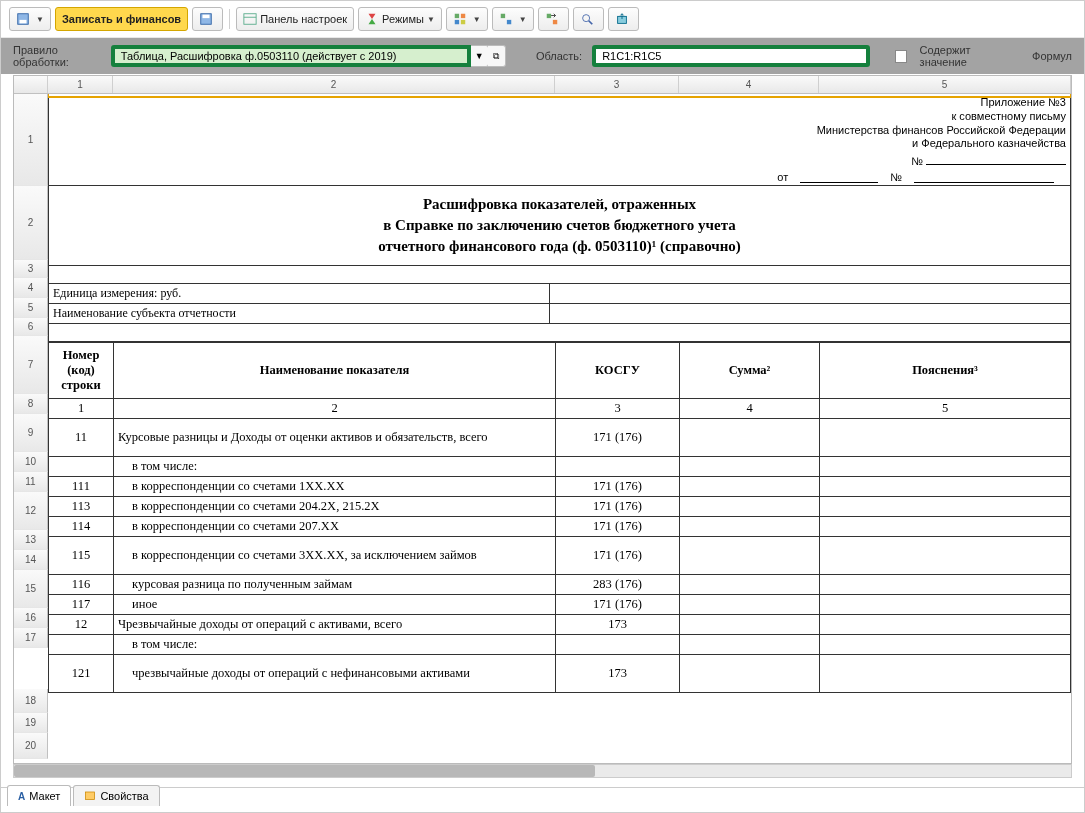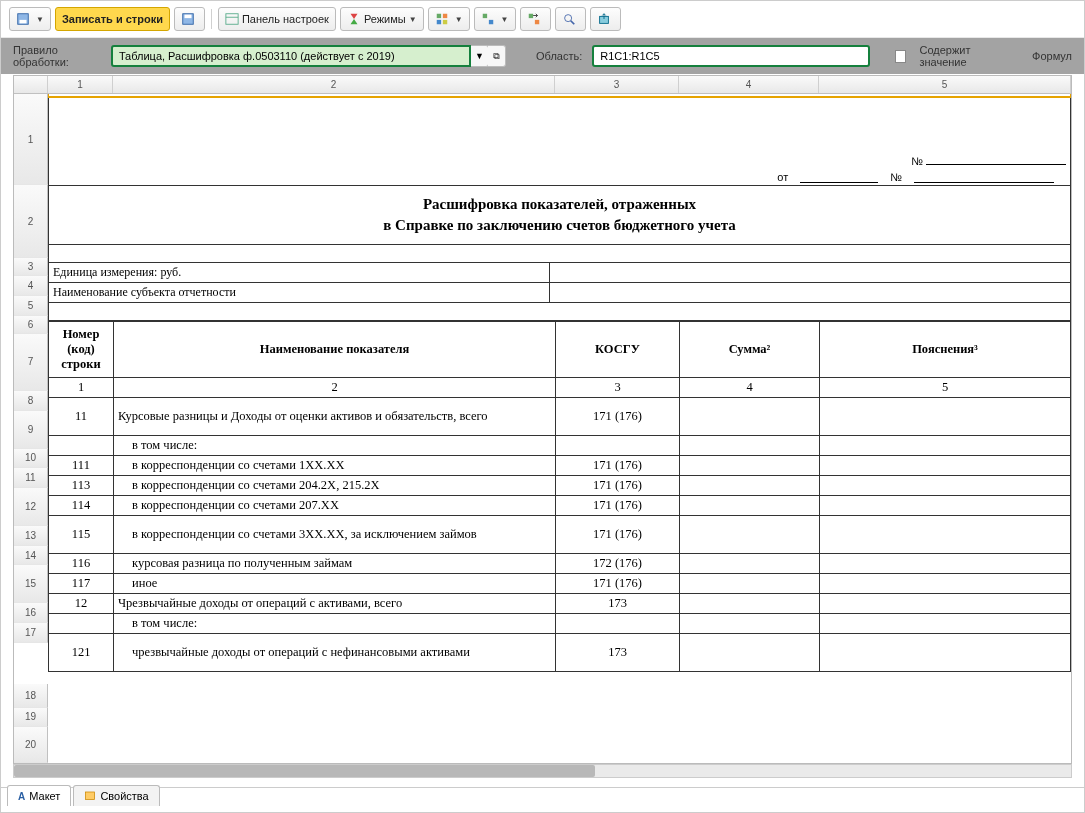--- a/index.html
+++ b/index.html
@@ -47,21 +47,21 @@
   .subbar {
     display: flex;
     align-items: center;
     gap: 10px;
     padding: 6px 12px;
     font-size: 11px;
     background:#a3a3a3;
   }
   .sub-label { color:#333; }
   .sub-field {
-    border:2px solid #15803d;
+    border:4px solid #15803d;
     height:22px;
     padding:0 6px;
     display:flex;
     align-items:center;
     background:#fff;
     font-size:11px;
   }
   .sub-field.rule { background:#d6efce; width:360px; border-radius:3px 0 0 3px; }
   .sub-field.area { width:325px; border-radius:3px; }
   .sub-end { border:1px solid #bbb; border-left:none; height:22px; width:18px; display:flex; align-items:center; justify-content:center; background:#f7f7f7; font-size:9px; cursor:pointer; }
@@ -153,21 +153,21 @@
 <div class="toolbar">
   <div class="tb-btn">
     <span class="tb-icon">
       <svg viewBox="0 0 16 16">
           <rect x="2" y="2" width="12" height="12" fill="#8fb7e6" stroke="#2a5fa3"></rect>
           <rect x="4" y="9" width="8" height="4" fill="#fff"></rect>
         </svg>
     </span>
       <span class="tb-dd">▼</span>
   </div>
-  <div class="tb-btn primary">Записать и строки</div>
+  <div class="tb-btn primary">Записать и финансов</div>
   <div class="tb-btn">
     <span class="tb-icon">
       <svg viewBox="0 0 16 16">
           <rect x="2" y="2" width="12" height="12" fill="#8fb7e6" stroke="#2a5fa3"></rect>
           <rect x="4" y="3" width="8" height="4" fill="#fff"></rect>
         </svg>
     </span>
   </div>
   <span class="tb-sep"></span>
   <div class="tb-btn">
@@ -266,37 +266,44 @@
         <div class="rowhdr" style="height: 20px;">10</div>
         <div class="rowhdr" style="height: 20px;">11</div>
         <div class="rowhdr" style="height: 38px;">12</div>
         <div class="rowhdr" style="height: 20px;">13</div>
         <div class="rowhdr" style="height: 20px;">14</div>
         <div class="rowhdr" style="height: 38px;">15</div>
         <div class="rowhdr" style="height: 20px;">16</div>
         <div class="rowhdr" style="height: 20px;">17</div>
         <div class="rowhdr" style="height: 24px; margin-top: 41px;">18</div>
         <div class="rowhdr" style="height: 20px;">19</div>
-        <div class="rowhdr" style="height: 36px;">20</div>
+        <div class="rowhdr" style="height: 26px;">20</div>
       </div>
     <div class="cells">
       <div class="topblock">
         <div class="sel"></div>
+        <div class="appendix">
+          <div>Приложение №3</div>
+          <div>к совместному письму</div>
+          <div>Министерства финансов Российской Федерации</div>
+          <div>и Федерального казначейства</div>
+        </div>
         <div class="ot-no">
           <span>от</span>
             <span class="uline"></span>
           <span>№</span>
             <span class="uline" style="min-width:140px;"></span>
             <br>
         </div>
         <div style="position:absolute;right:4px;bottom:18px;"><span>№</span> <span class="uline" style="min-width:140px;"></span></div>
       </div>
       <div class="titleblock">
         <div>Расшифровка показателей, отраженных</div>
         <div>в Справке по заключению счетов бюджетного учета</div>
+        <div>отчетного финансового года (ф. 0503110)¹ (справочно)</div>
       </div>
       <div class="thinrow"></div>
       <div class="labelrow">
         <div class="half">Единица измерения: руб.</div>
       </div>
       <div class="labelrow">
         <div class="half">Наименование субъекта отчетности</div>
       </div>
       <div class="thinrow"></div>
 
@@ -363,21 +370,21 @@
             <tr style="height: 38px;">
               <td class="center">115</td>
               <td class="indent">в корреспонденции со счетами 3XX.XX, за исключением займов</td>
               <td class="center">171 (176)</td>
               <td></td>
               <td></td>
             </tr>
             <tr style="height: 20px;">
               <td class="center">116</td>
               <td class="indent">курсовая разница по полученным займам</td>
-              <td class="center">172 (176)</td>
+              <td class="center">283 (176)</td>
               <td></td>
               <td></td>
             </tr>
             <tr style="height: 20px;">
               <td class="center">117</td>
               <td class="indent">иное</td>
               <td class="center">171 (176)</td>
               <td></td>
               <td></td>
             </tr>

